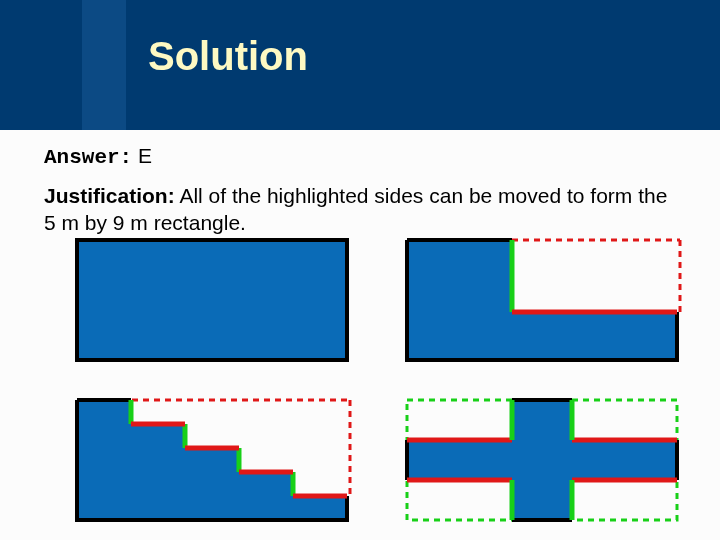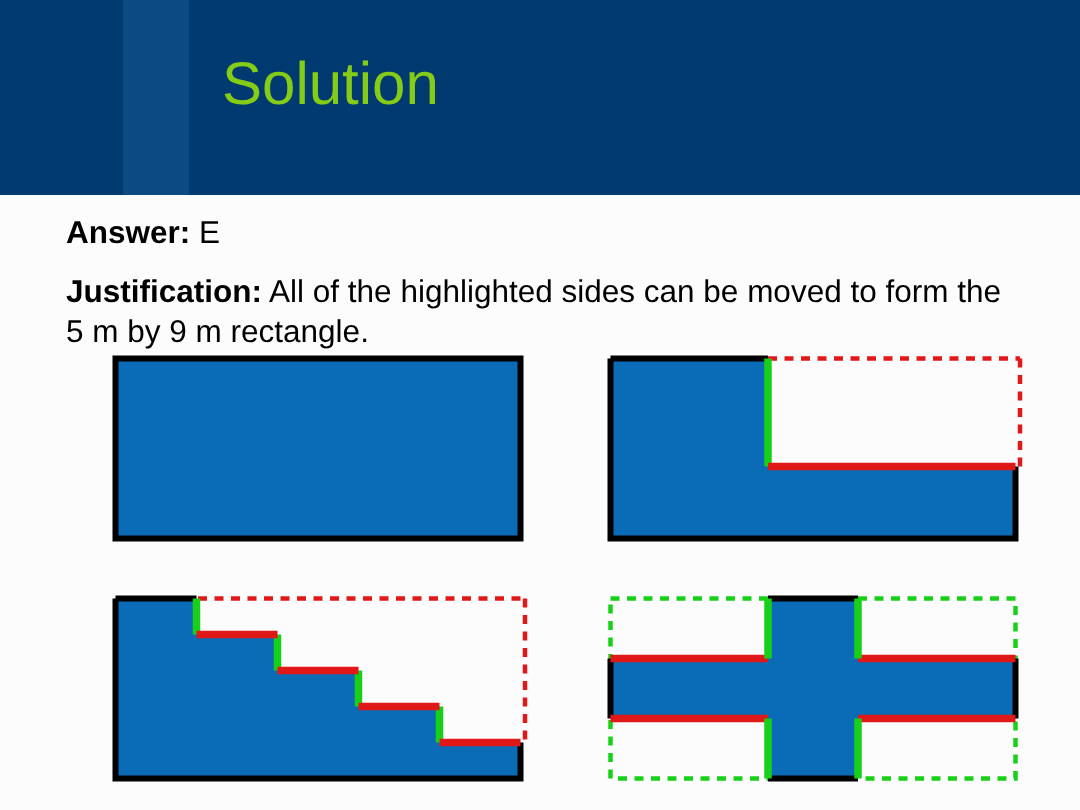--- a/index.html
+++ b/index.html
@@ -21,30 +21,30 @@
     left: 82px;
     top: 0;
     width: 44px;
     height: 130px;
     background: #0c4a84;
   }
   .title {
     position: absolute;
     left: 148px;
     top: 34px;
-    color: #84cc16;
+    color: #fef9c3;
     font-size: 40px;
-    font-weight: normal;
+    font-weight: bold;
   }
   .content {
     padding: 14px 44px 0 44px;
     color: #000;
   }
   .answer-line { font-size: 21px; margin-bottom: 14px; }
-  .answer-line .lbl { font-weight: bold; }
+  .answer-line .lbl { font-weight: bold; font-family: Liberation Mono, monospace; }
   .just-line { font-size: 21px; line-height: 1.28; }
   .just-line .lbl { font-weight: bold; }
 
   .grid {
     position: relative;
     width: 632px;
     height: 290px;
     margin-left: 30px;
   }
   .cell { position: absolute; }

